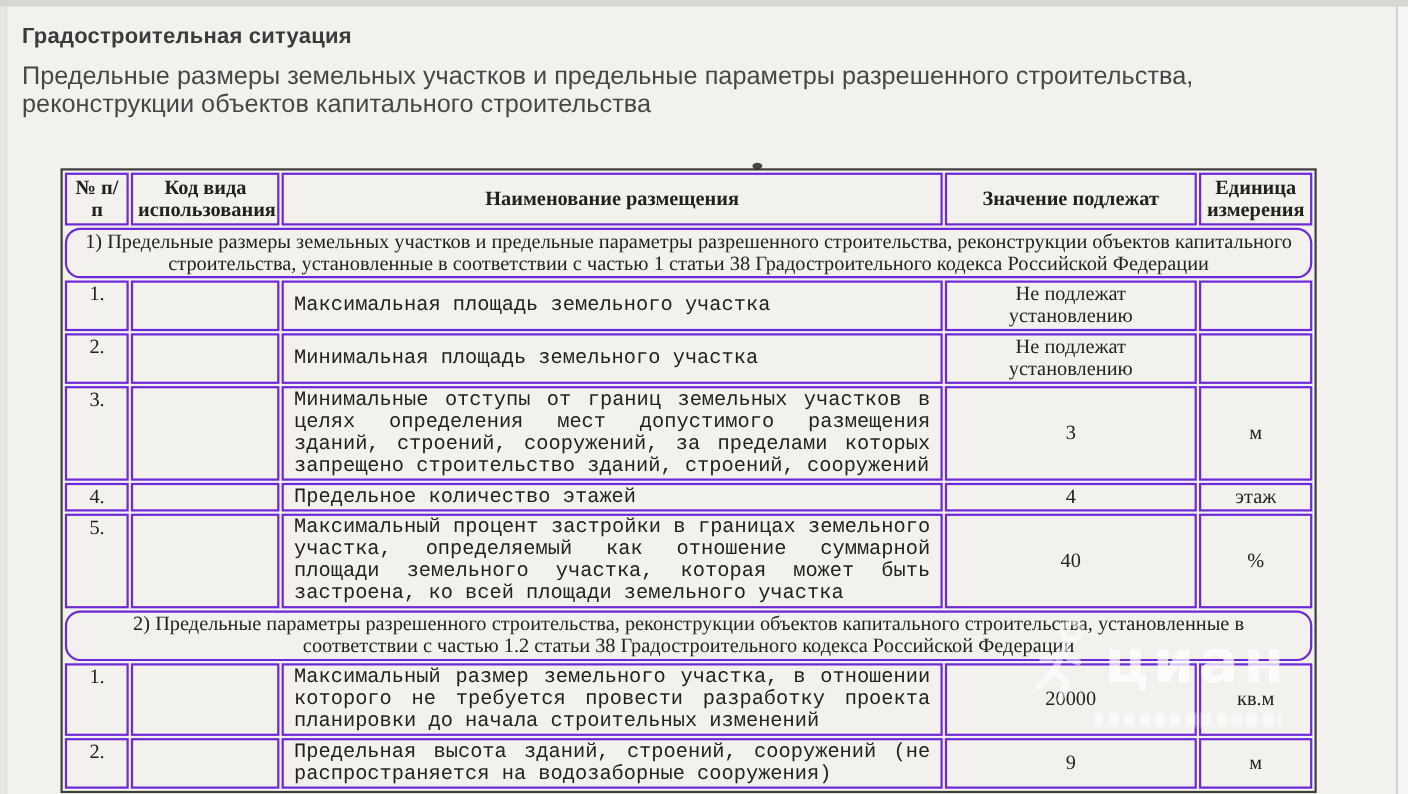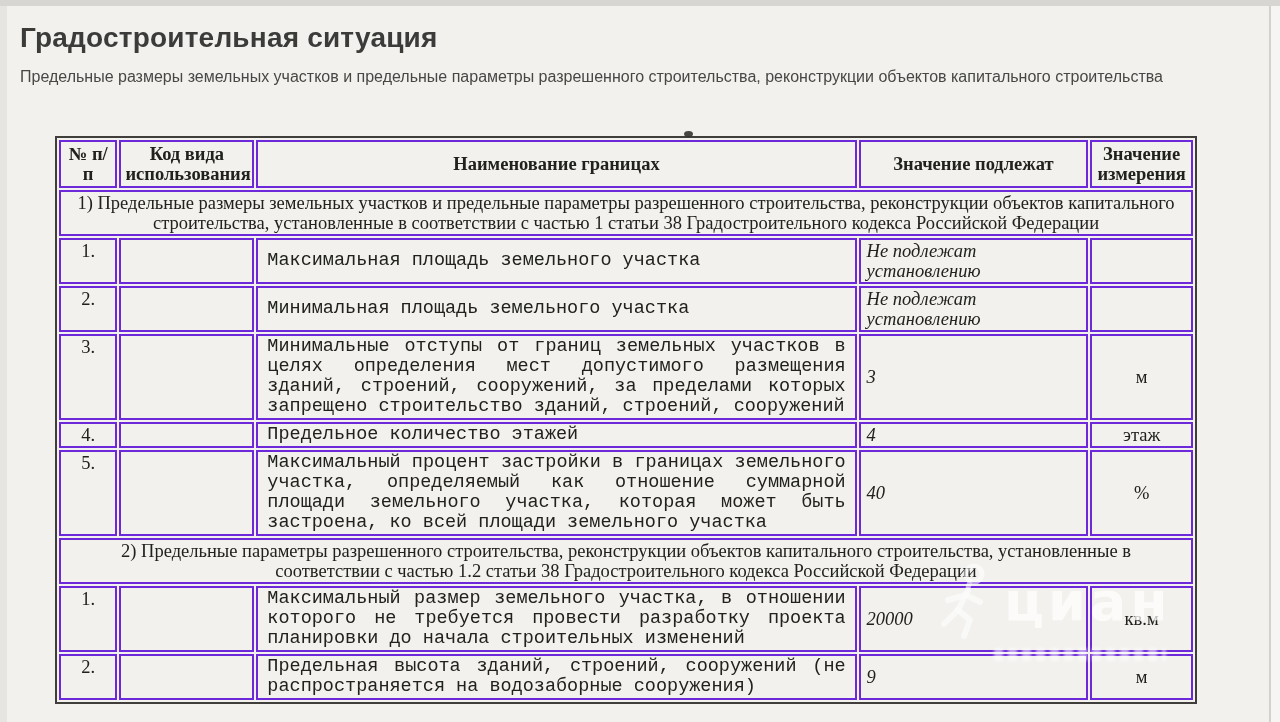--- a/index.html
+++ b/index.html
@@ -13,29 +13,29 @@
   
   .edge-top    { position: absolute; top: 0; left: 0; width: 1280px; height: 6px; background: #d8d6d2; z-index: 5; }
   .edge-left   { position: absolute; top: 0; left: 0; width: 7px; height: 722px; background: #e7e5e1; z-index: 4; }
   .edge-right-line { position: absolute; top: 0; right: 9px; width: 2px; height: 722px; background: #d4d2ce; z-index: 4; }
   .edge-right  { position: absolute; top: 0; right: 0; width: 9px; height: 722px; background: #f6f5f3; z-index: 4; }
 
   .content { position: absolute; top: 0; left: 0; width: 1280px; }
 
   h1.page-title {
     margin: 22px 0 0 20px;
-    font-size: 28px;
+    font-size: 20px;
     font-weight: bold;
     color: #3b3b39;
     letter-spacing: 0.2px;
   }
   p.page-subtitle {
     margin: 10px 0 0 20px;
     max-width: 1165px;
-    font-size: 16px;
+    font-size: 23px;
     line-height: 26px;
     color: #474745;
   }
 
   .table-wrap { position: relative; margin: 46px 0 0 55px; width: 1142px; }
 
   table.doc-table {
     width: 1142px;
     table-layout: fixed;
     border-collapse: separate;
@@ -59,25 +59,26 @@
   }
   thead th {
     font-weight: bold;
     text-align: center;
     padding: 2px 4px;
     vertical-align: middle;
   }
   td.section-cell {
     text-align: center;
     padding: 1px 10px;
+    border-radius: 14px;
   }
   td.c-num  { text-align: center; vertical-align: top; }
   td.c-code { }
   td.c-name { text-align: justify; padding: 1px 9px; font-family: Liberation Mono, monospace; }
-  td.c-val  { text-align: left; font-style: italic; }
+  td.c-val  { text-align: center; }
   td.c-unit { text-align: center; }
 
   .artifact-dot {
     position: absolute;
     left: 629px; top: -5px;
     width: 9px; height: 6px;
     background: #34322e;
     border-radius: 50%;
     opacity: 0.9;
   }
@@ -132,23 +133,23 @@
         <col class="c1">
           <col class="c2">
           <col class="c3">
           <col class="c4">
           <col class="c5">
       </colgroup>
       <thead>
         <tr>
           <th>№ п/п</th>
           <th>Код вида использования</th>
-          <th>Наименование границах</th>
+          <th>Наименование размещения</th>
           <th>Значение подлежат</th>
-          <th>Значение измерения</th>
+          <th>Единица измерения</th>
         </tr>
       </thead>
       <tbody>
         <tr>
           <td class="section-cell" colspan="5">1) Предельные размеры земельных участков и предельные параметры разрешенного строительства, реконструкции объектов капитального строительства, установленные в соответствии с частью 1 статьи 38 Градостроительного кодекса Российской Федерации</td>
         </tr>
 
         <tr>
           <td class="c-num">1.</td>
           <td class="c-code"></td>

